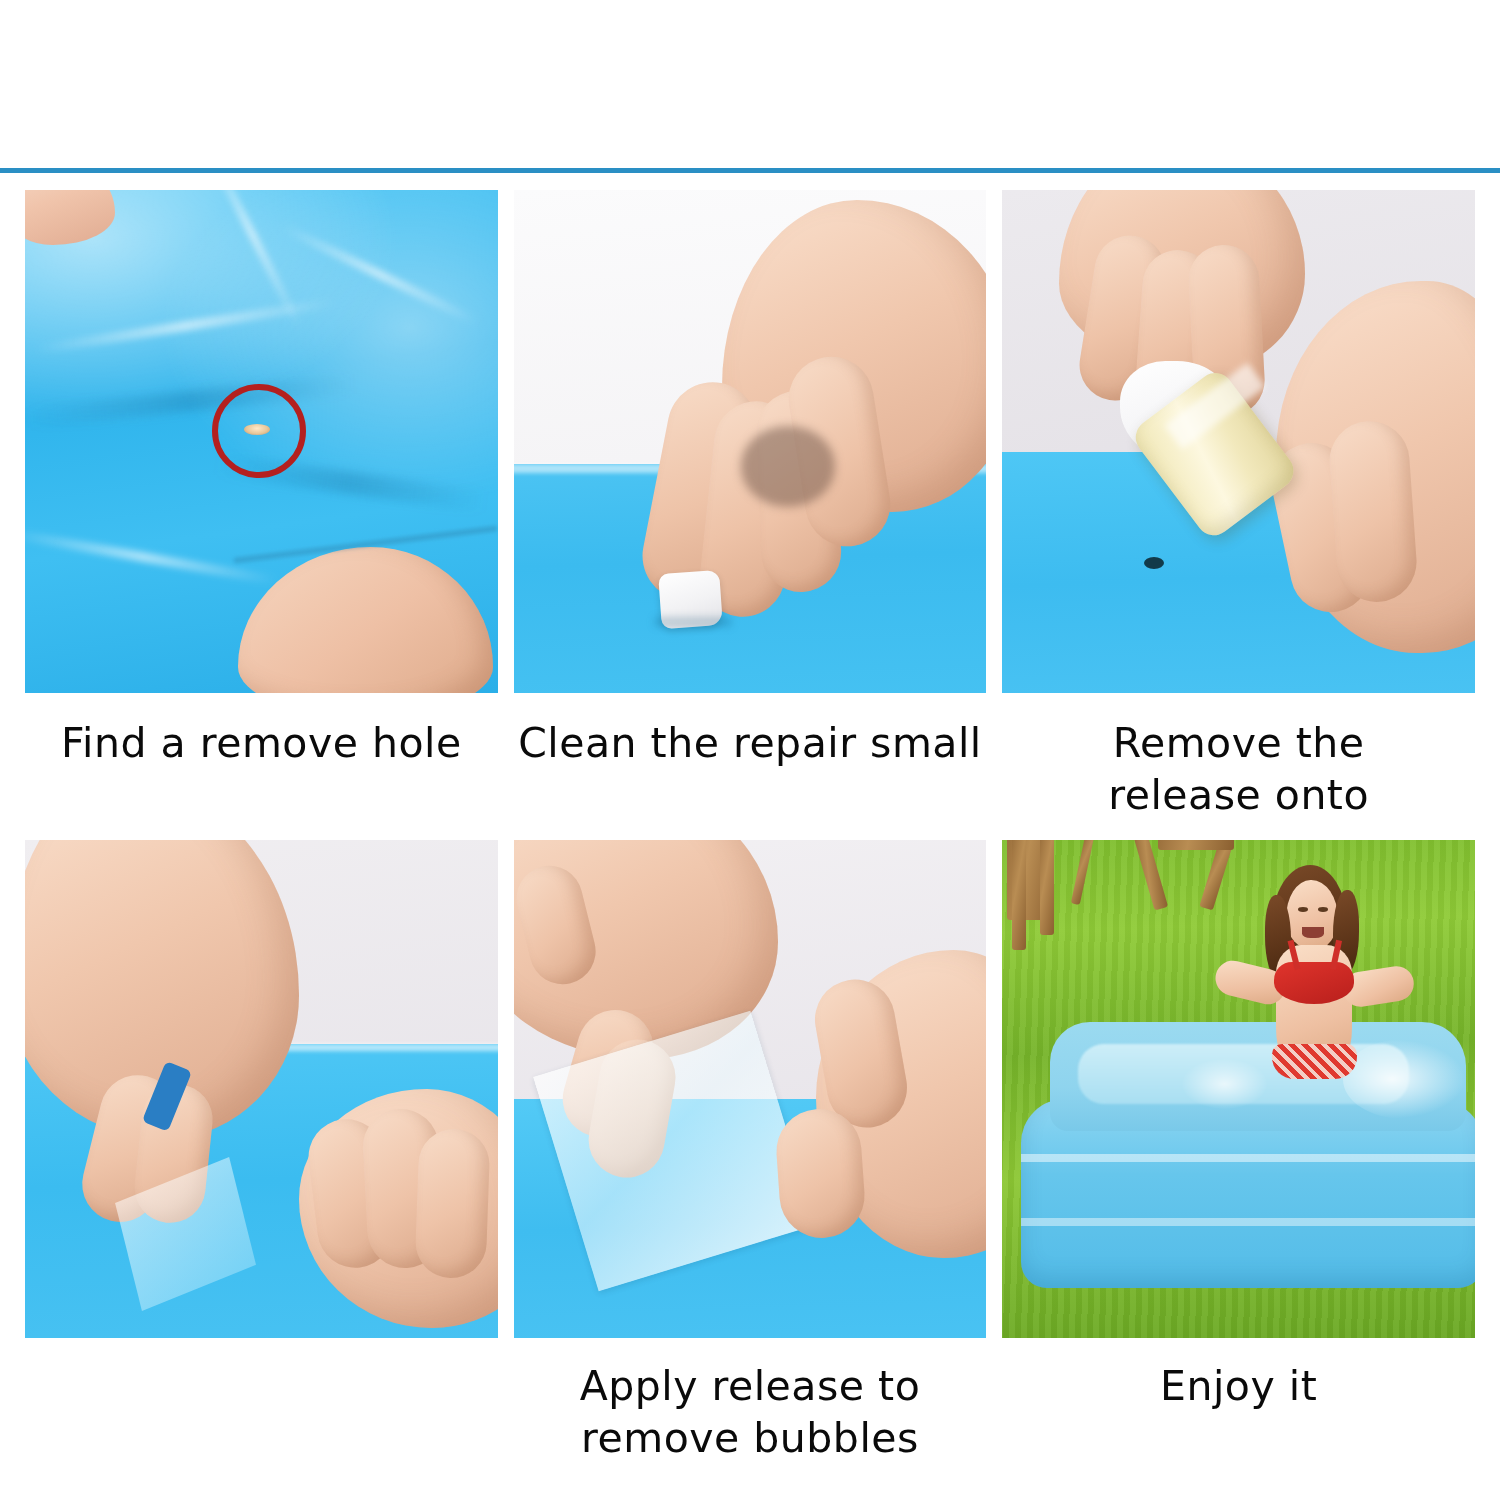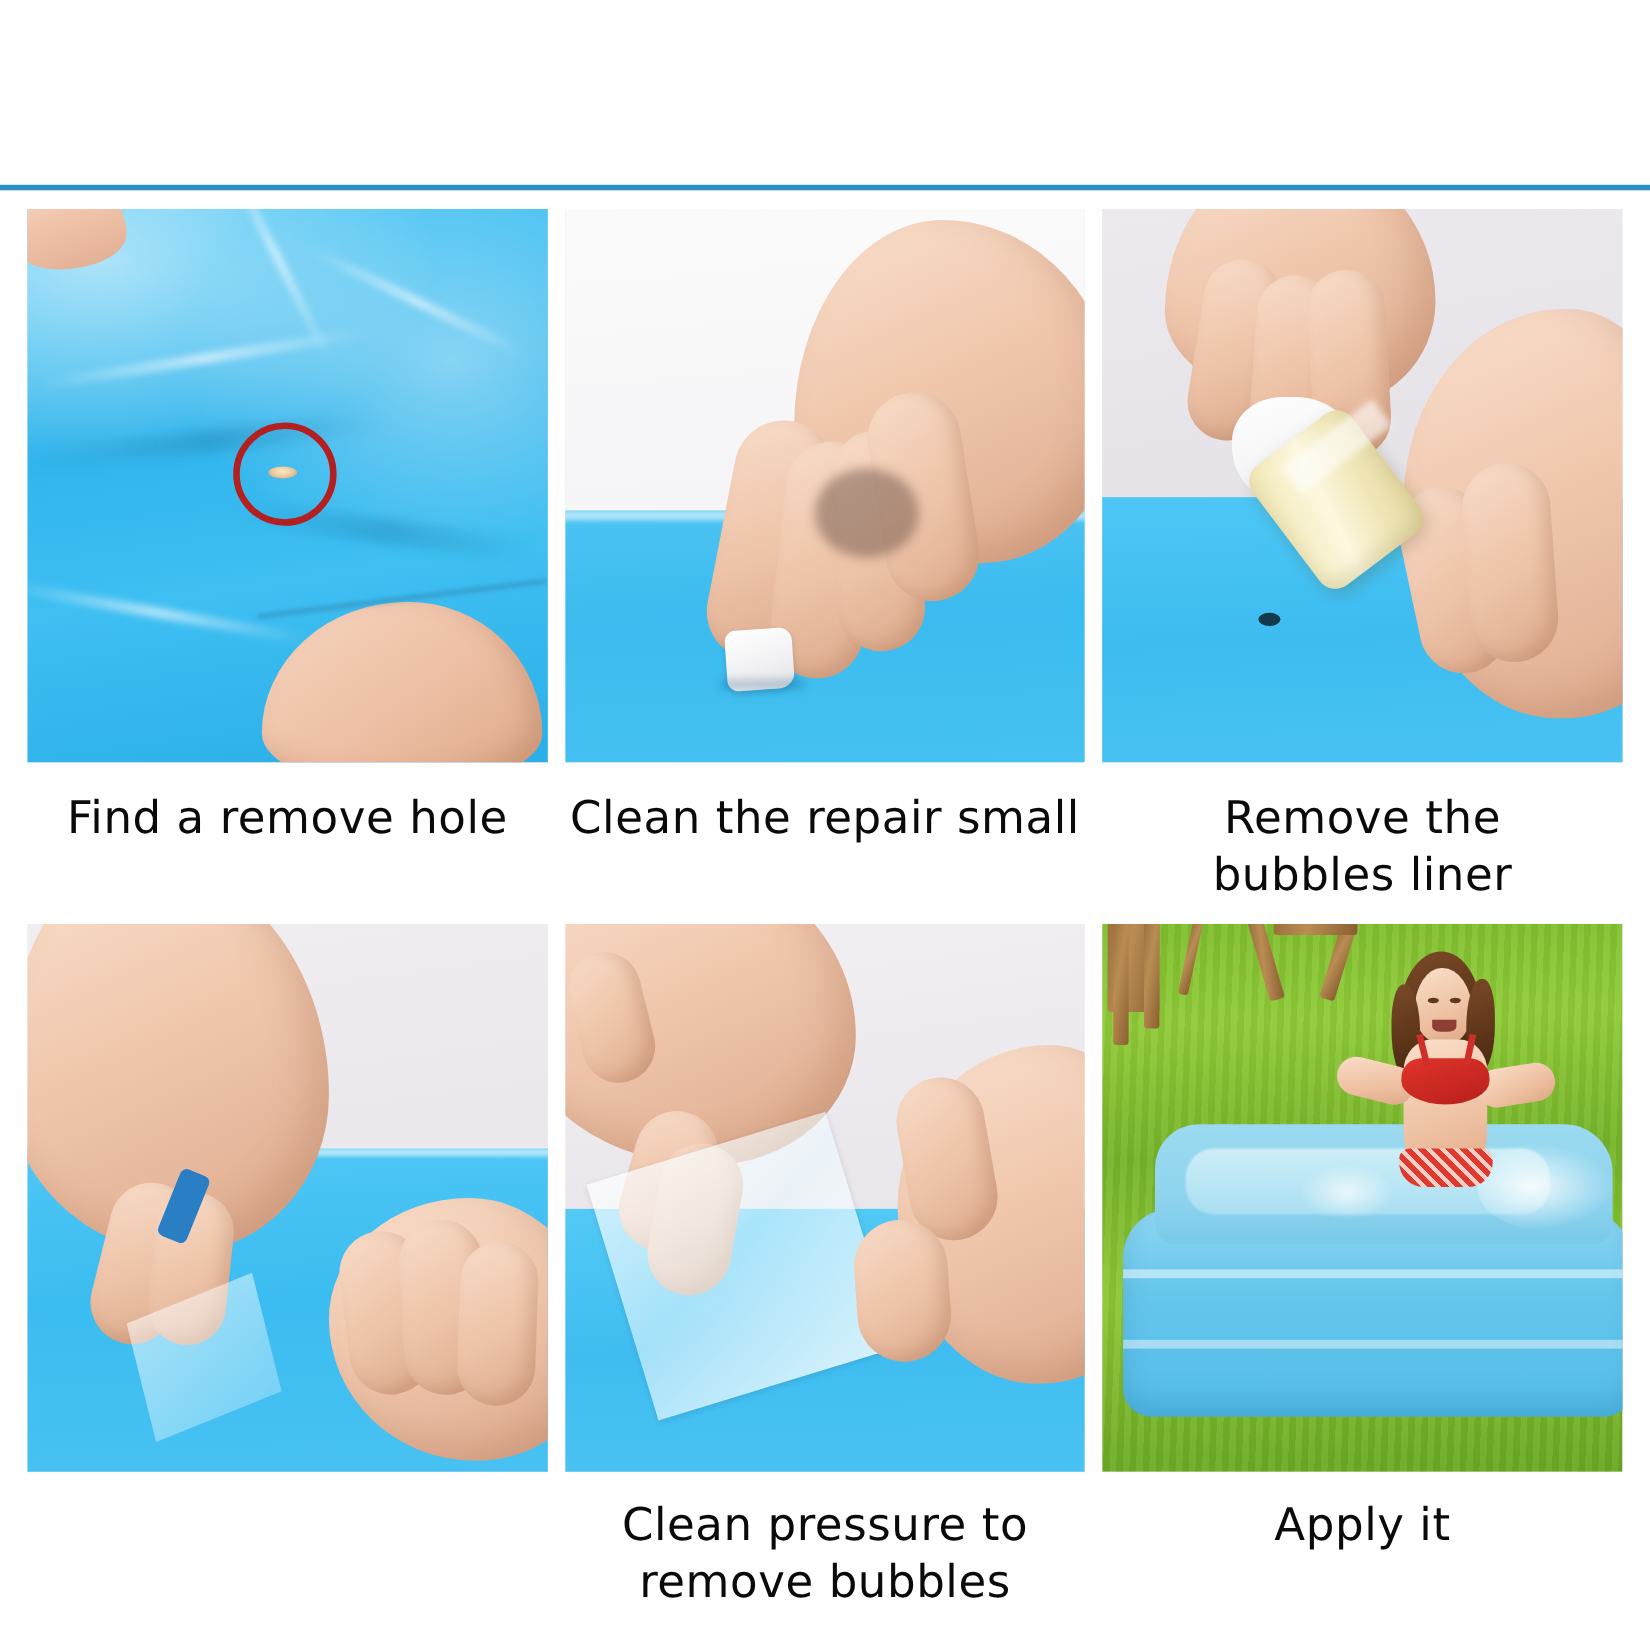--- a/index.html
+++ b/index.html
@@ -234,21 +234,21 @@
         <div class="tissue" style="left:25%;top:34%;width:24%;height:20%;"></div>
 
         <div class="p2-hand" style="left:58%;top:18%;width:58%;height:74%;border-radius:54% 46% 48% 52% / 48% 62% 40% 52%;"></div>
         <div class="finger skin-d" style="left:59%;top:50%;width:17%;height:34%;transform:rotate(-12deg);"></div>
         <div class="finger skin" style="left:70%;top:46%;width:17%;height:36%;transform:rotate(-4deg);"></div>
 
         <div class="liner-roll" style="left:33%;top:39%;width:24%;height:27%;transform:rotate(-37deg);"></div>
         <div style="position:absolute;left:34%;top:40%;width:22%;height:6%;background:rgba(255,255,255,.6);filter:blur(3px);transform:rotate(-37deg);"></div>
       </div>
       <div class="caption">Remove the
-bubbles liner</div>
+release onto</div>
     </div>
 
     <div class="cell row2">
       <div class="photo">
         <div class="bg-wall" style="background:linear-gradient(172deg,#f0eef1 0%,#e8e5ea 60%,#dfdce1 100%);"></div>
         <div class="vinyl" style="left:-2%;top:41%;width:104%;height:61%;background:linear-gradient(178deg,#4ec7f5 0%,#3bbcf0 45%,#48c2f2 100%);"></div>
         <div style="position:absolute;left:-2%;top:41%;width:104%;height:7px;background:rgba(255,255,255,.6);filter:blur(2px);"></div>
 
         <div class="p2-hand" style="left:-4%;top:-12%;width:62%;height:72%;border-radius:40% 60% 46% 54% / 56% 60% 40% 44%;"></div>
         <div class="finger skin-d" style="left:14%;top:47%;width:16%;height:30%;transform:rotate(14deg);"></div>
@@ -273,21 +273,21 @@
         <div class="finger skin" style="left:2%;top:5%;width:14%;height:24%;transform:rotate(-14deg);"></div>
         <div class="finger skin-d" style="left:12%;top:34%;width:16%;height:26%;transform:rotate(16deg);"></div>
         <div class="finger skin" style="left:17%;top:40%;width:16%;height:28%;transform:rotate(10deg);"></div>
 
         <div class="patch" style="left:10%;top:40%;width:48%;height:45%;transform:rotate(-17deg);"></div>
 
         <div class="p2-hand" style="left:64%;top:22%;width:54%;height:62%;border-radius:54% 46% 50% 50% / 48% 56% 44% 52%;"></div>
         <div class="finger skin-d" style="left:65%;top:28%;width:17%;height:30%;transform:rotate(-10deg);"></div>
         <div class="finger skin" style="left:56%;top:54%;width:18%;height:26%;transform:rotate(-4deg);"></div>
       </div>
-      <div class="caption">Clean pressure to
+      <div class="caption">Apply release to
 remove bubbles</div>
     </div>
 
     <div class="cell row2">
       <div class="photo">
         <div class="grass"></div>
 
         <div class="swing-post" style="left:1%;top:-1%;width:10%;height:17%;"></div>
         <div class="swing-post" style="left:2%;top:-1%;width:3%;height:23%;"></div>
         <div class="swing-post" style="left:8%;top:-1%;width:3%;height:20%;"></div>
@@ -319,17 +319,17 @@
         <div class="hair" style="left:70%;top:10%;width:5.5%;height:17%;border-radius:52% 40% 50% 46%;"></div>
         <div class="girl-skin" style="left:58%;top:21%;width:16%;height:26%;border-radius:34% 34% 30% 30% / 22% 22% 36% 36%;"></div>
         <div class="girl-skin" style="left:45%;top:25%;width:15%;height:7%;border-radius:30px;transform:rotate(14deg);"></div>
         <div class="girl-skin" style="left:72%;top:26%;width:15%;height:7%;border-radius:30px;transform:rotate(-9deg);"></div>
         <div class="bikini" style="left:57.5%;top:24.5%;width:17%;height:8.5%;border-radius:18px 18px 50% 50%;"></div>
         <div style="position:absolute;left:61%;top:20%;width:1.3%;height:6%;background:#cf2f29;transform:rotate(-14deg);"></div>
         <div style="position:absolute;left:70%;top:20%;width:1.3%;height:6%;background:#cf2f29;transform:rotate(12deg);"></div>
         <div class="bikini" style="left:57%;top:41%;width:18%;height:7%;border-radius:10px 10px 22px 22px;
                     background:repeating-linear-gradient(45deg,#e0392f 0 5px,#f3cfc6 5px 9px);"></div>
       </div>
-      <div class="caption">Apply it</div>
+      <div class="caption">Enjoy it</div>
     </div>
 
   </div>
 </div>
 
 </body></html>

